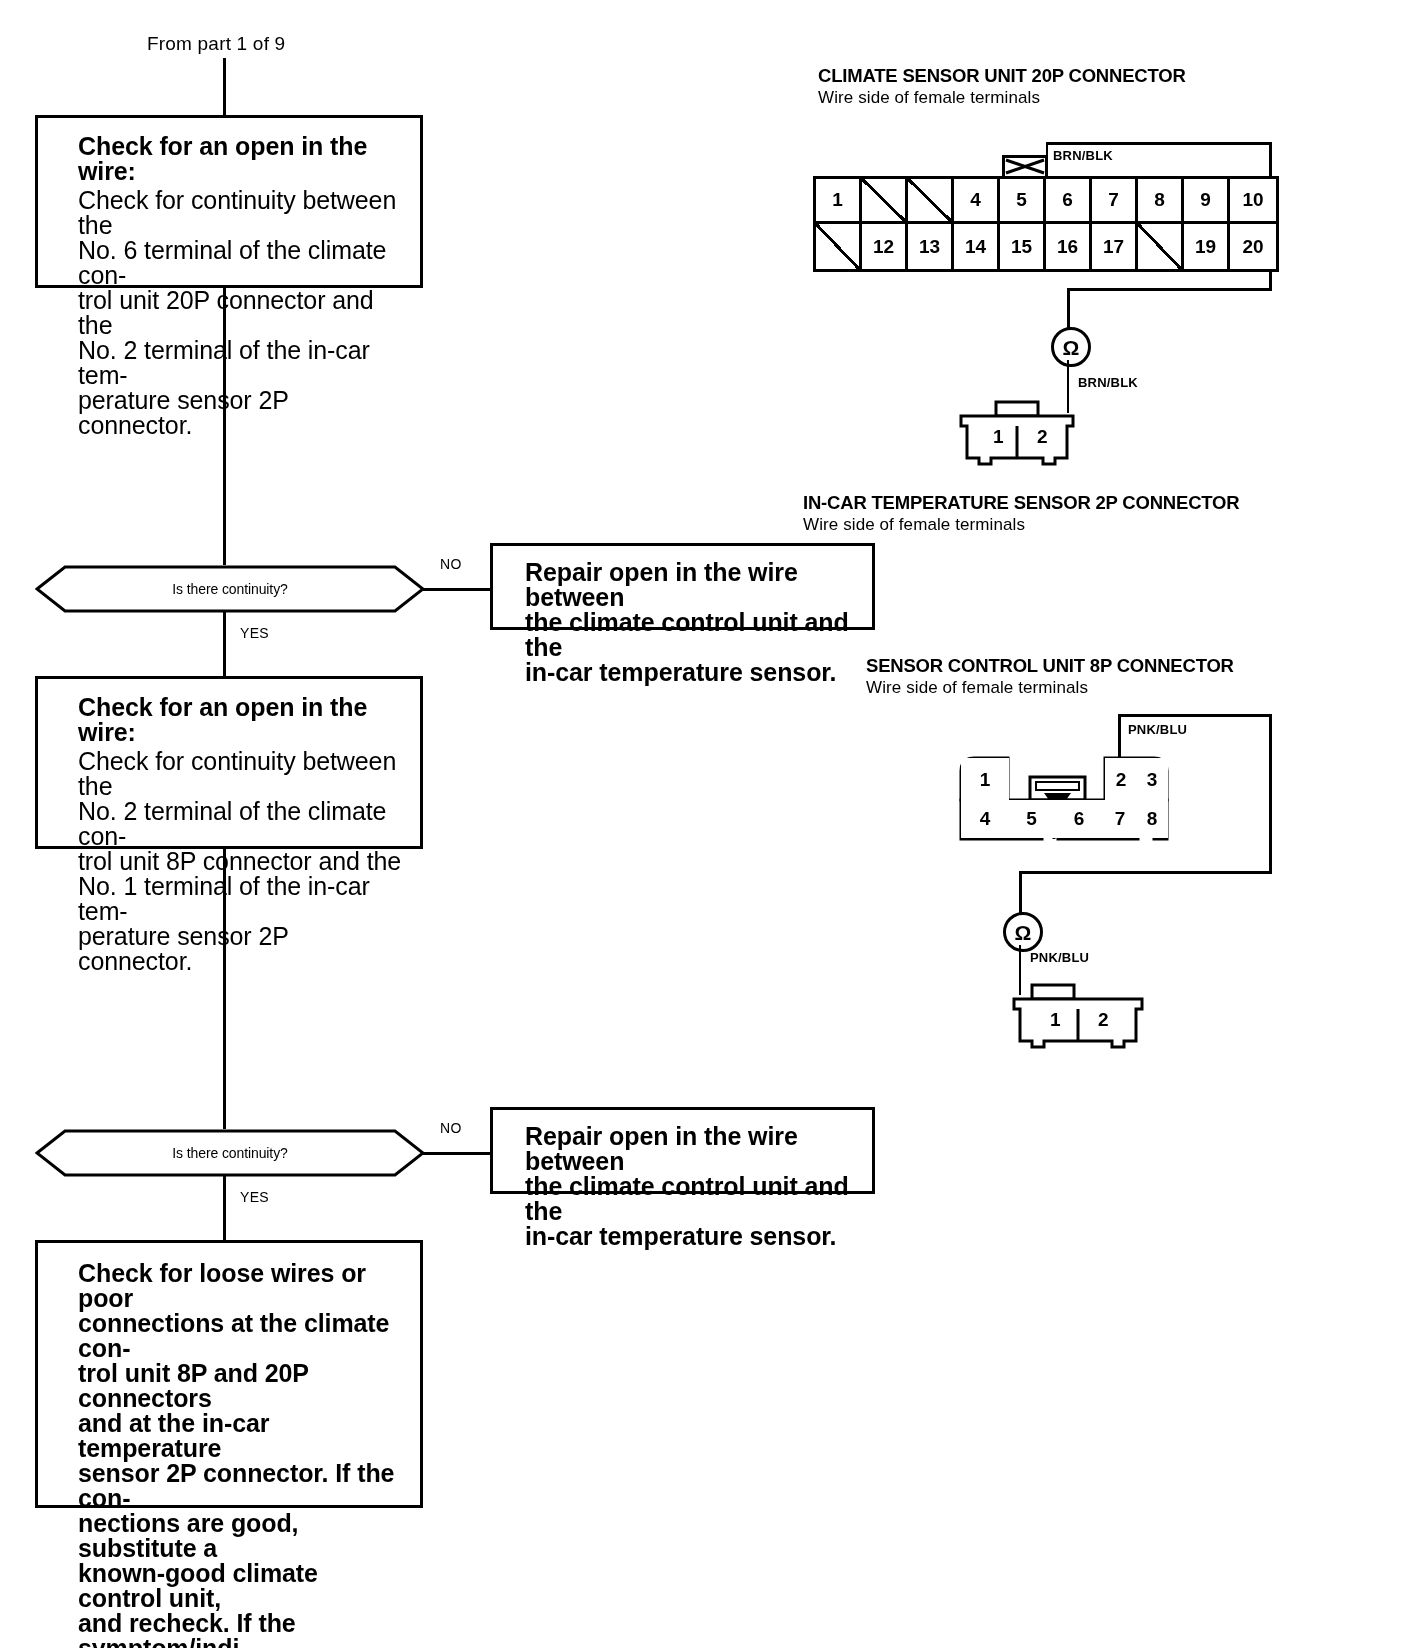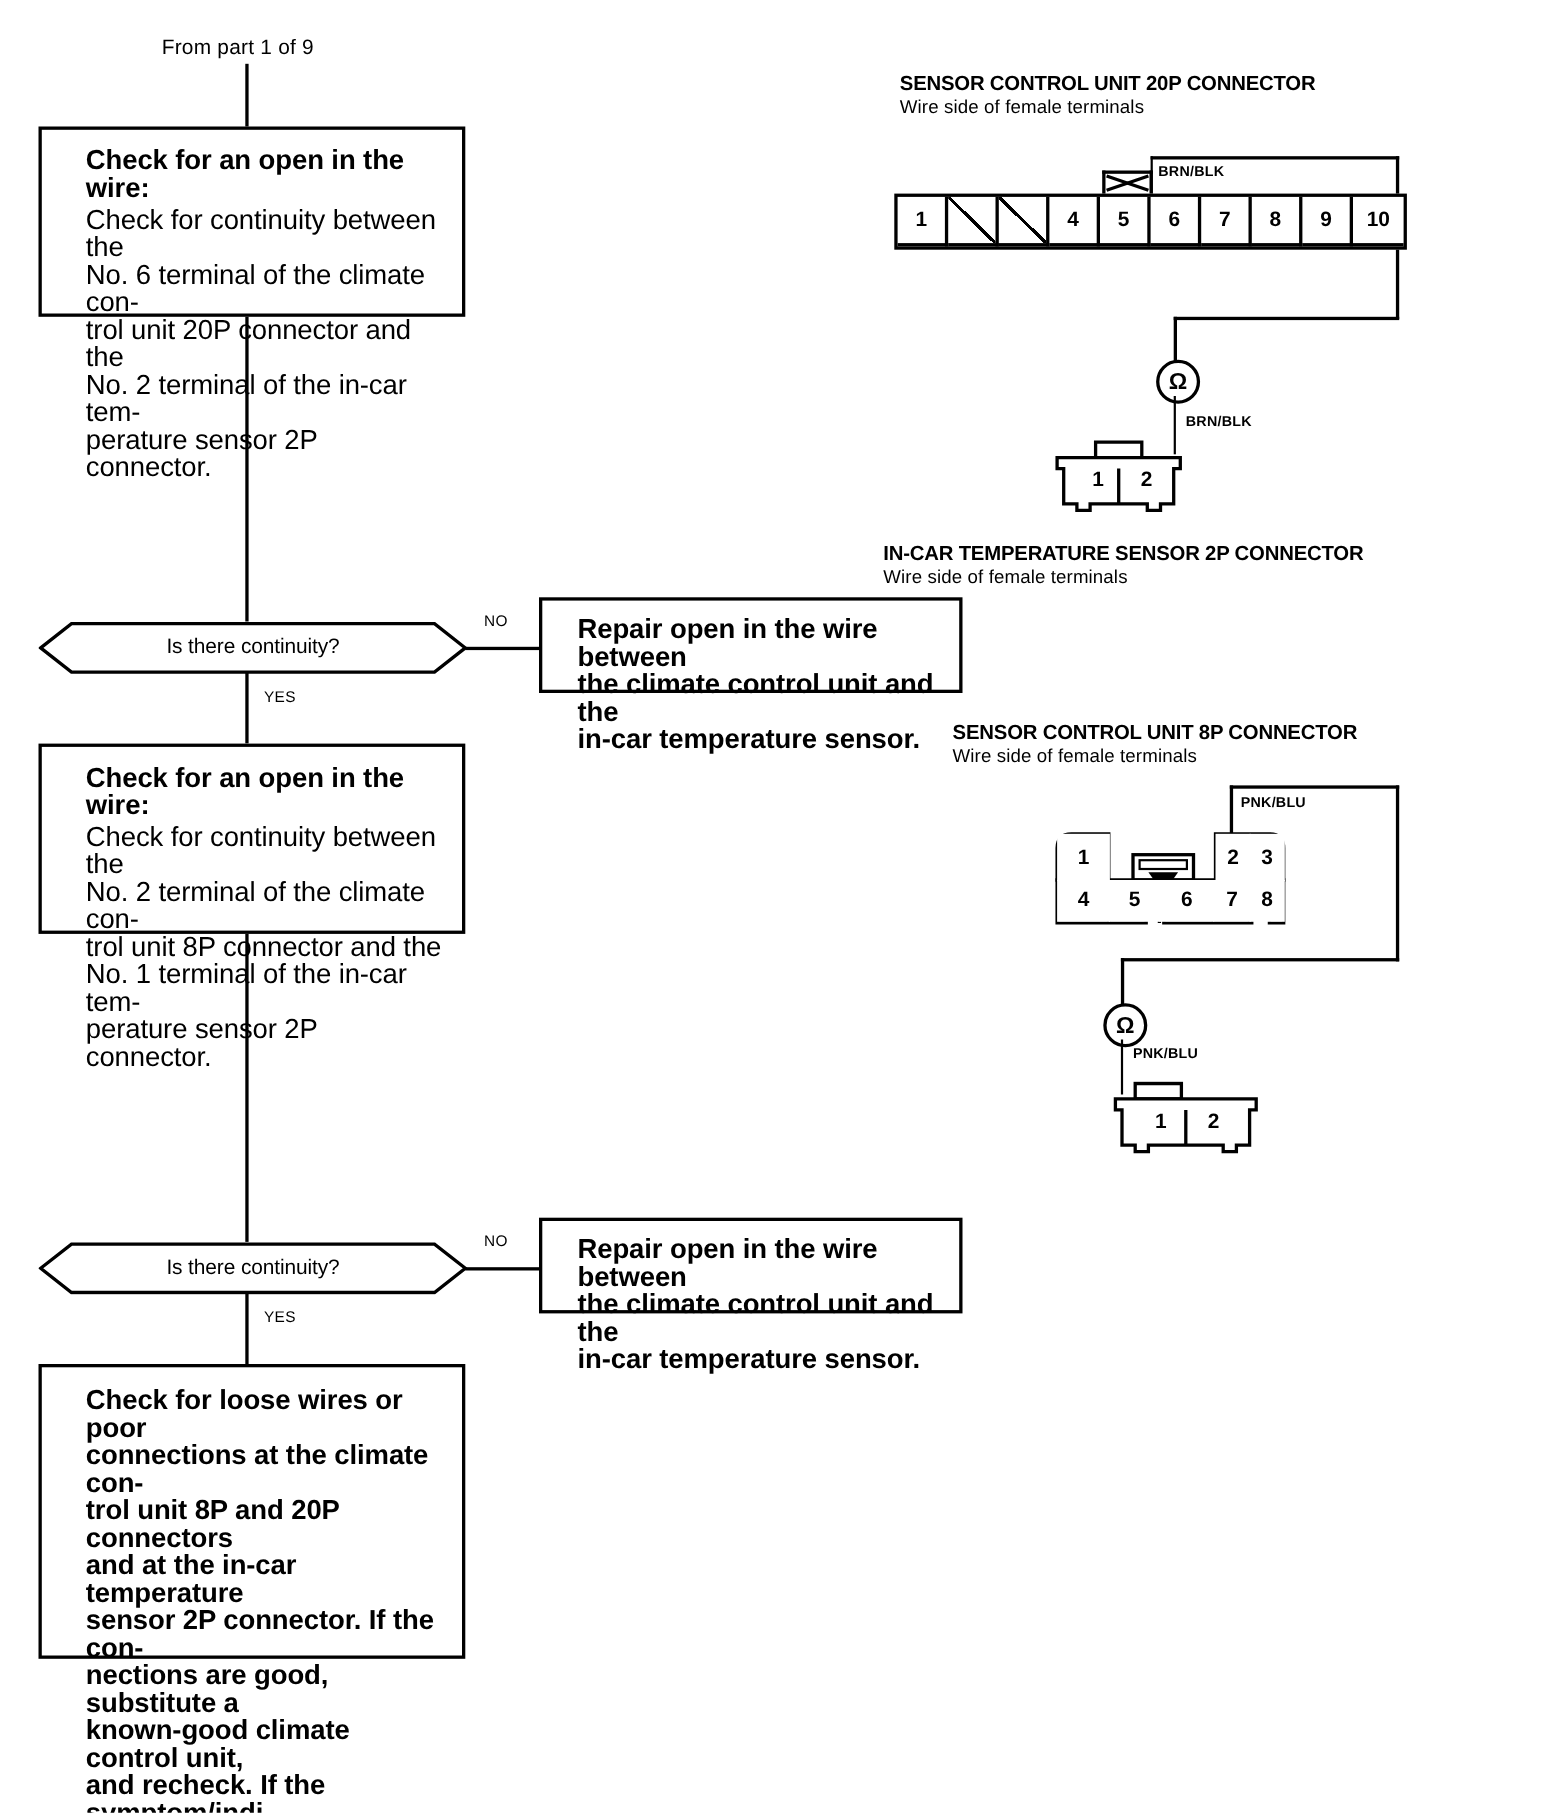--- a/index.html
+++ b/index.html
@@ -37,21 +37,21 @@
   .pbox.allbold p{font-weight:bold;}
 
   
   .dec{
     position:absolute;
   }
   .dec svg{display:block;}
   .dec .dectext{
     position:absolute;left:0;top:0;width:100%;height:100%;
     display:flex;align-items:center;justify-content:center;
-    font-size:19px;letter-spacing:-0.1px;
+    font-size:14px;letter-spacing:-0.1px;
   }
 
   
   .blabel{font-size:14px;letter-spacing:0.3px;}
 
   
   .vline{background:#000;width:3px;}
   .hline{background:#000;height:3px;}
   .thin-v{background:#000;width:2px;}
 
@@ -108,21 +108,21 @@
   <p class="b">Check for an open in the wire:</p>
   <p>Check for continuity between the
 No. 6 terminal of the climate con-
 trol unit 20P connector and the
 No. 2 terminal of the in-car tem-
 perature sensor 2P connector.</p>
 </div>
 
 <div class="abs vline" style="left:223px;top:288px;height:277px;"></div>
 
-<div class="abs hdr-title" style="left:818px;top:65px;">SENSOR CONTROL UNIT 20P CONNECTOR</div>
+<div class="abs hdr-title" style="left:818px;top:65px;">CLIMATE SENSOR UNIT 20P CONNECTOR</div>
 <div class="abs hdr-sub" style="left:818px;top:88px;">Wire side of female terminals</div>
 
 <div class="abs" style="left:1002px;top:155px;width:46px;height:23px;border:3px solid #000;border-bottom:none;background:#fff;box-sizing:border-box;"></div>
 <div class="abs" style="left:1005px;top:158px;width:40px;height:17px;">
   <svg width="40" height="17" viewBox="0 0 40 17">
       <line x1="1" y1="2" x2="39" y2="15" stroke="#000" stroke-width="3"></line>
       <line x1="1" y1="15" x2="39" y2="2" stroke="#000" stroke-width="3"></line>
     </svg>
 </div>
 
@@ -139,20 +139,32 @@
     <div class="cell">1</div>
     <div class="cell blank"></div>
     <div class="cell blank"></div>
     <div class="cell">4</div>
     <div class="cell">5</div>
     <div class="cell">6</div>
     <div class="cell">7</div>
     <div class="cell">8</div>
     <div class="cell">9</div>
     <div class="cell">10</div>
+  </div>
+  <div class="row">
+    <div class="cell blank"></div>
+    <div class="cell">12</div>
+    <div class="cell">13</div>
+    <div class="cell">14</div>
+    <div class="cell">15</div>
+    <div class="cell">16</div>
+    <div class="cell">17</div>
+    <div class="cell blank"></div>
+    <div class="cell">19</div>
+    <div class="cell">20</div>
   </div>
 </div>
 
 <div class="meter" style="left:1051px;top:327px;">Ω</div>
 <div class="abs thin-v" style="left:1067px;top:360px;height:53px;"></div>
 
 <div class="abs wlabel" style="left:1078px;top:375px;">BRN/BLK</div>
 
 <div class="conn2" style="left:955px;top:400px;width:140px;height:66px;">
   <svg width="140" height="66" viewBox="0 0 140 66">

